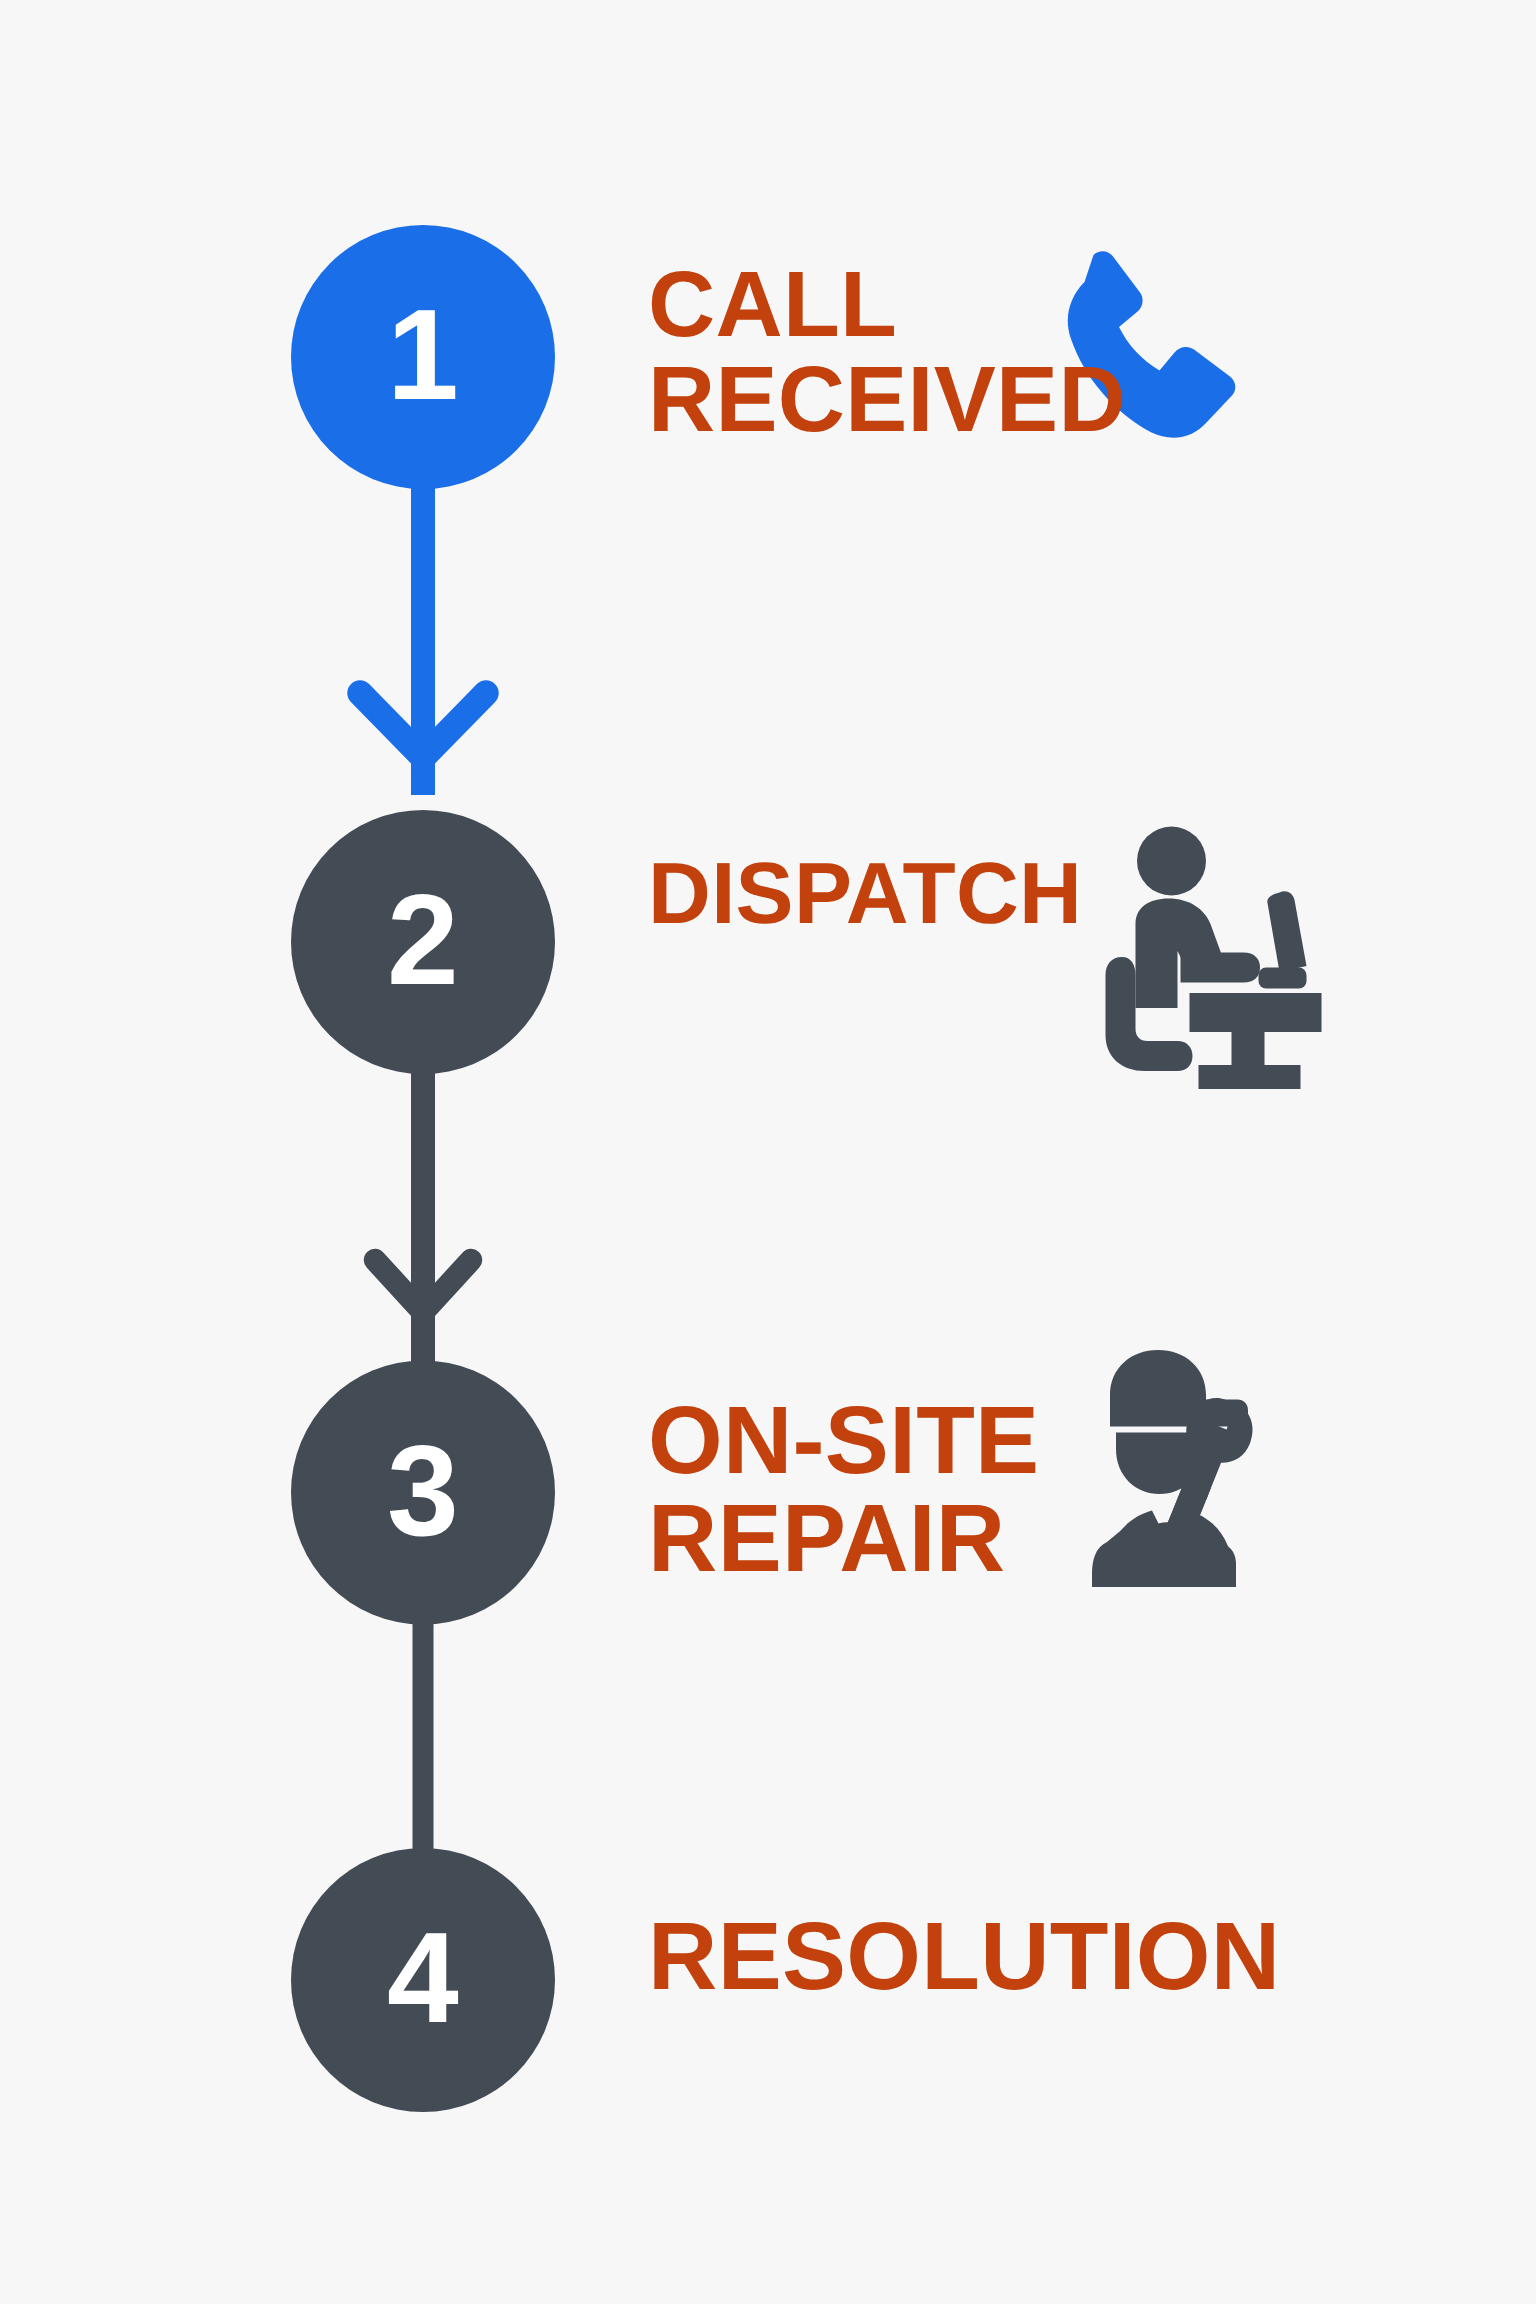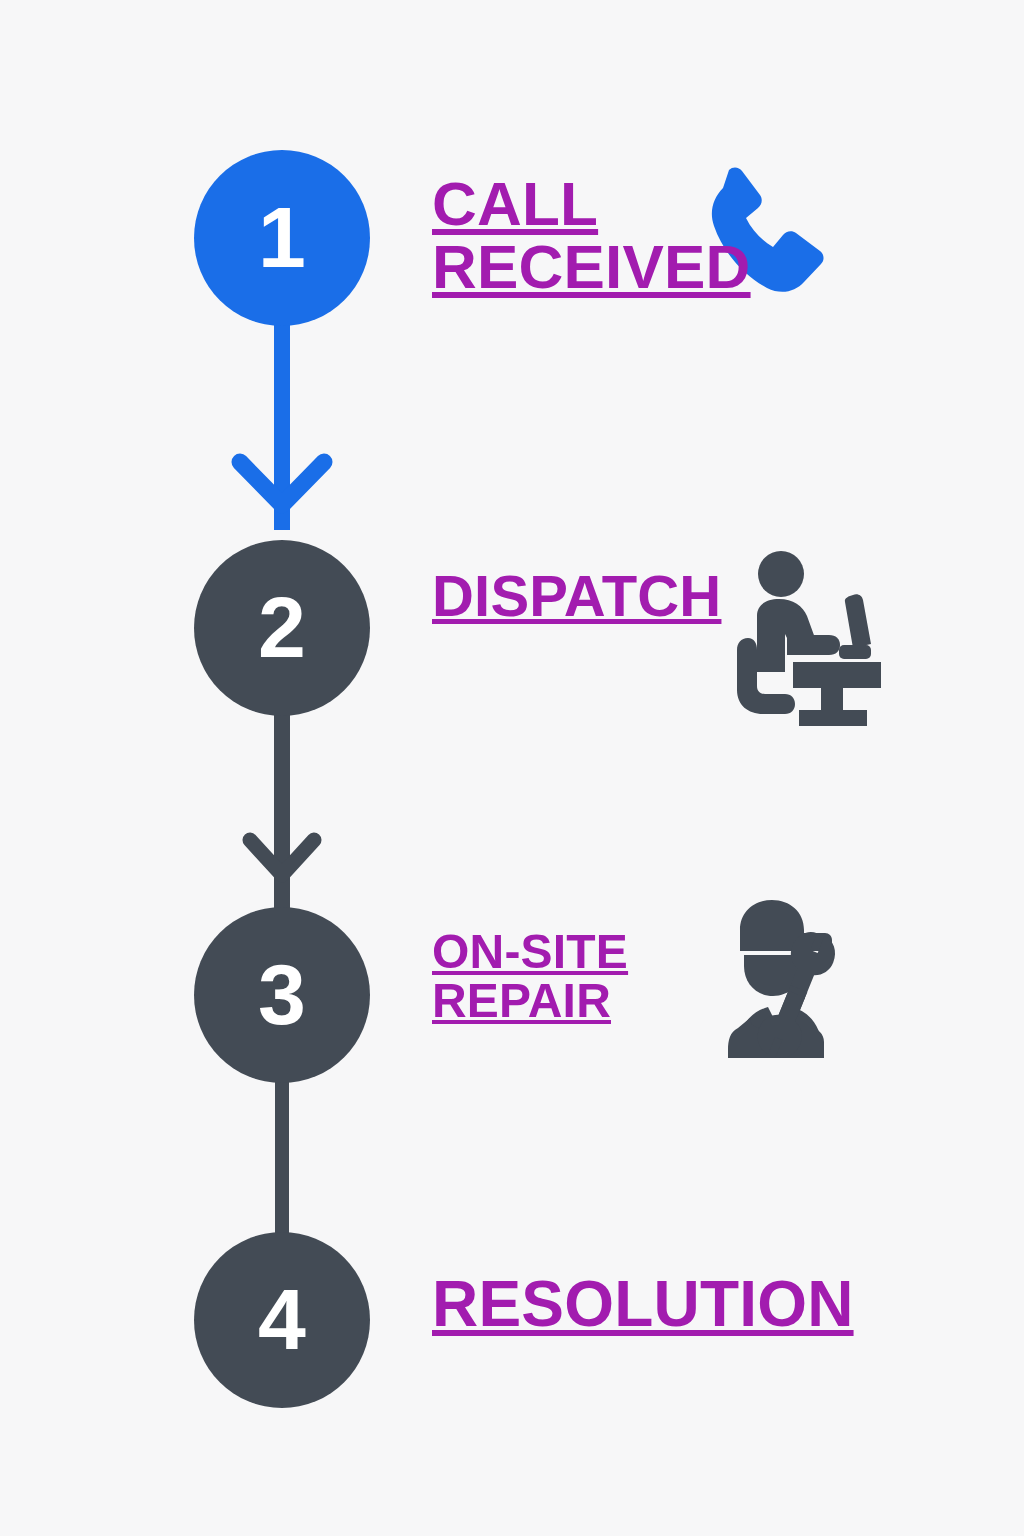--- a/index.html
+++ b/index.html
@@ -19,25 +19,24 @@
     position:absolute; left:0; top:0;
     width:1024px; height:1536px;
     display:block;
   }
   
   .step-label {
     position:absolute;
     font-weight:700;
     letter-spacing:0.2px;
     line-height:1.02;
-    color:#a21caf;
+    color:#c2410c;
     white-space:pre-line;
     text-transform:uppercase;
     font-stretch:condensed;
-    text-decoration:underline;
   }
   .step-num {
     position:absolute;
     color:#ffffff;
     font-weight:700;
     text-align:center;
     line-height:1;
     user-select:none;
   }
 </style>
@@ -198,18 +197,18 @@
   <div class="step-num" style="left:222px; top:194px; width:120px; font-size:86px;">1</div>
   <div class="step-num" style="left:222px; top:584px; width:120px; font-size:86px;">2</div>
   <div class="step-num" style="left:222px; top:951px; width:120px; font-size:86px;">3</div>
   <div class="step-num" style="left:222px; top:1276px; width:120px; font-size:86px;">4</div>
 
   <div class="step-label" style="left:432px; top:172px; font-size:62px;">CALL
 RECEIVED</div>
 
   <div class="step-label" style="left:432px; top:566px; font-size:58px;">DISPATCH</div>
 
-  <div class="step-label" style="left:432px; top:928px; font-size:48px;">ON-SITE
+  <div class="step-label" style="left:432px; top:928px; font-size:64px;">ON-SITE
 REPAIR</div>
 
   <div class="step-label" style="left:432px; top:1272px; font-size:64px;">RESOLUTION</div>
 
 </div>
 
 </body></html>

